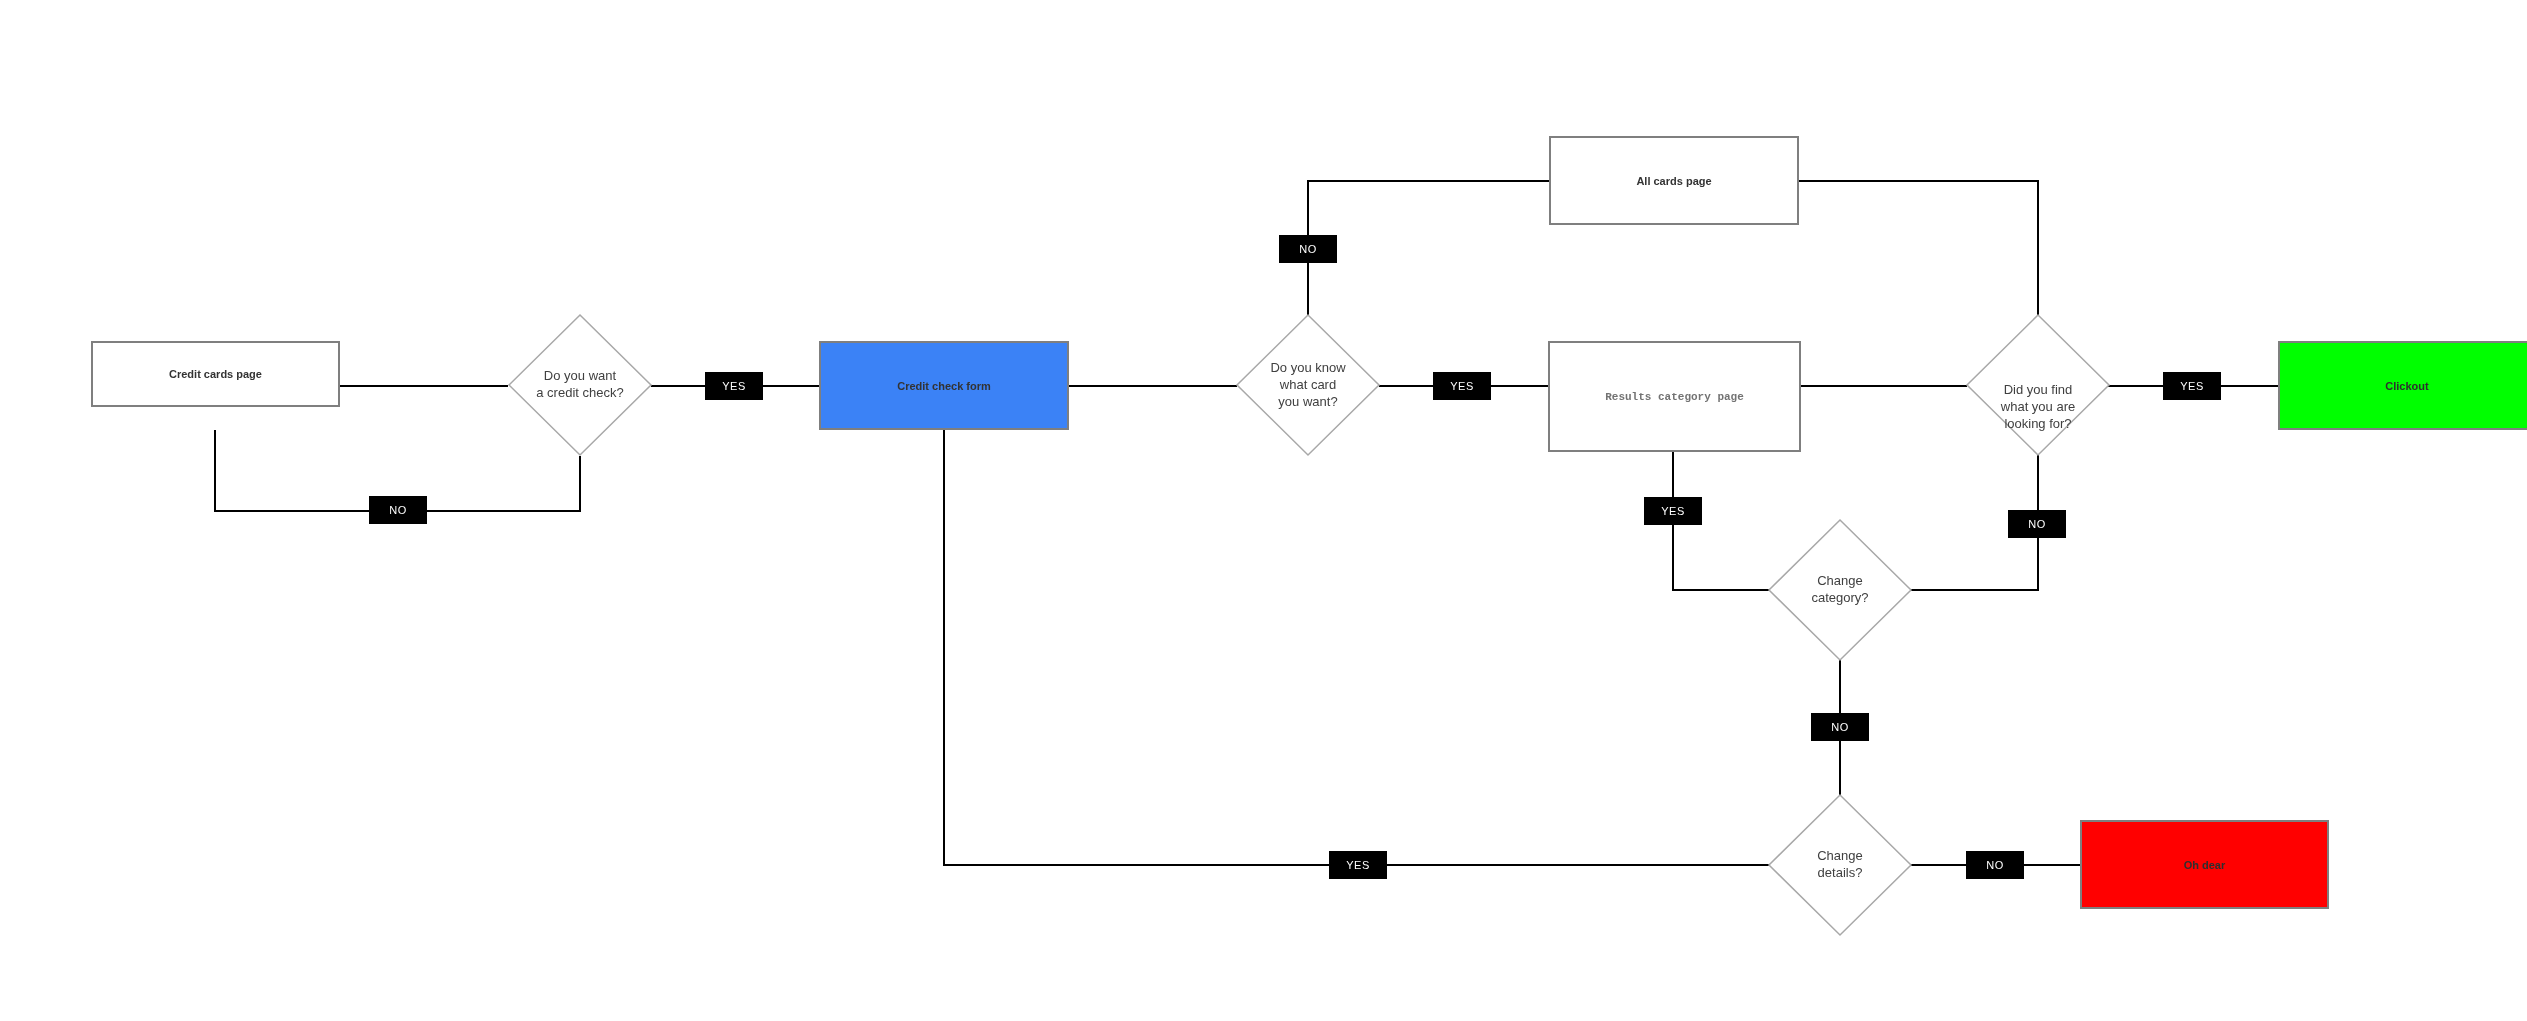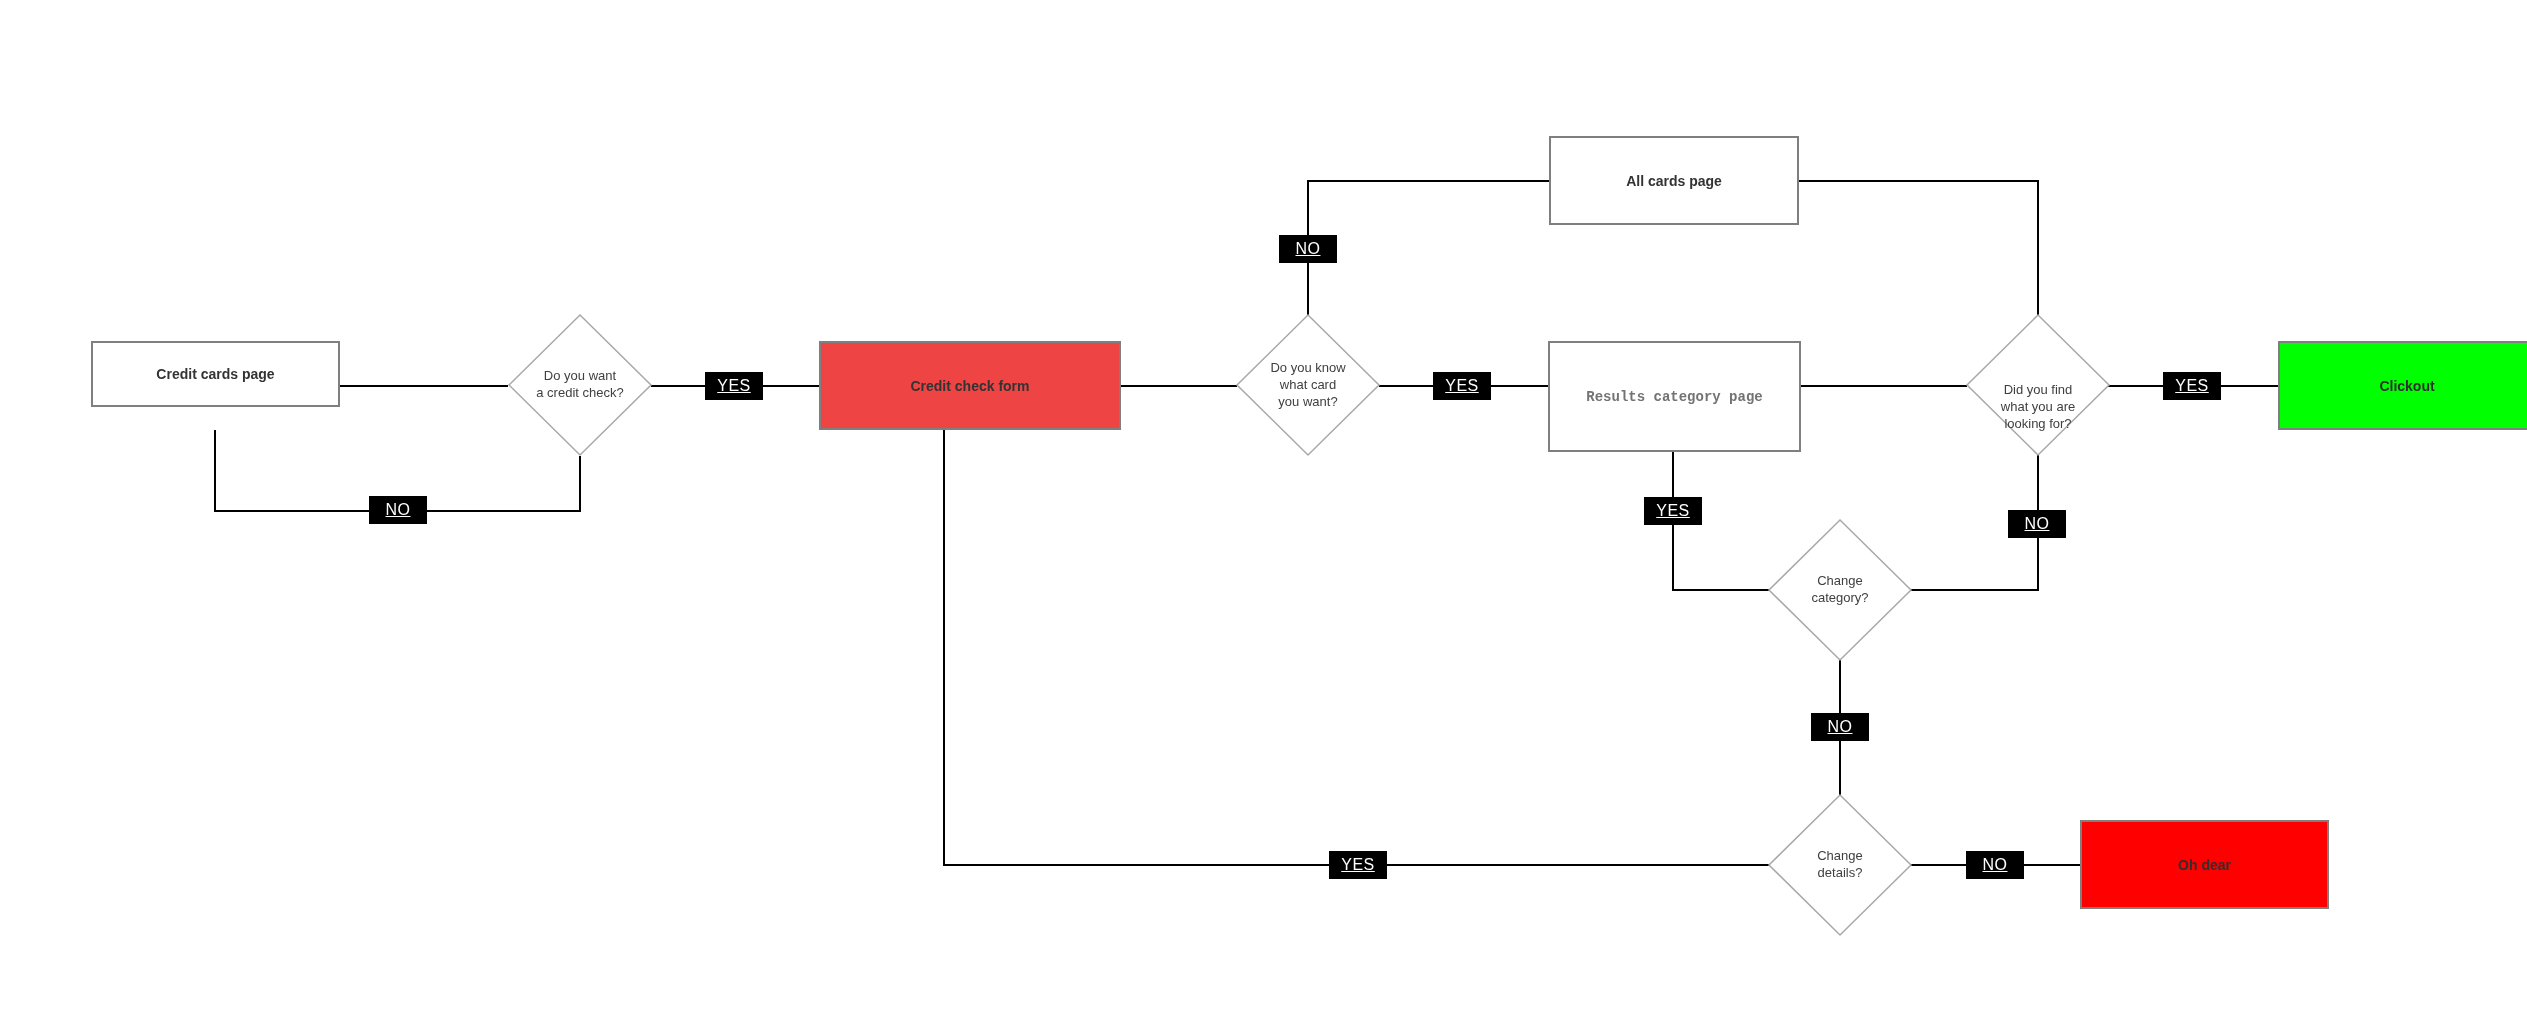--- a/index.html
+++ b/index.html
@@ -19,45 +19,44 @@
   .node {
     position: absolute;
     box-sizing: border-box;
     border: 2px solid #7f7f7f;
     background: #ffffff;
     display: flex;
     align-items: center;
     justify-content: center;
     text-align: center;
     font-weight: bold;
-    font-size: 14px;
+    font-size: 11px;
     color: #333333;
     z-index: 3;
   }
   .diamond-label {
     position: absolute;
     transform: translate(-50%, -50%);
     font-size: 13px;
     color: #404040;
     text-align: center;
     white-space: pre-line;
     line-height: 1.3;
     z-index: 3;
   }
   .badge {
     position: absolute;
     background: #000000;
     color: #ffffff;
     display: flex;
     align-items: center;
     justify-content: center;
-    font-size: 16px;
+    font-size: 11px;
     letter-spacing: 0.5px;
     z-index: 4;
-    text-decoration: underline;
   }
   .heading {
     position: absolute;
     font-weight: bold;
     font-size: 32px;
     color: #3b3b3b;
     z-index: 5;
     white-space: nowrap;
   }
 </style>
@@ -83,21 +82,21 @@
       <polygon points="580,315 651,385 580,455 509,385" fill="#ffffff" stroke="#a8a8a8" stroke-width="1.5"></polygon>
       <polygon points="1308,315 1379,385 1308,455 1237,385" fill="#ffffff" stroke="#a8a8a8" stroke-width="1.5"></polygon>
       <polygon points="2038,315 2109,385 2038,455 1967,385" fill="#ffffff" stroke="#a8a8a8" stroke-width="1.5"></polygon>
       <polygon points="1840,520 1911,590 1840,660 1769,590" fill="#ffffff" stroke="#a8a8a8" stroke-width="1.5"></polygon>
       <polygon points="1840,795 1911,865 1840,935 1769,865" fill="#ffffff" stroke="#a8a8a8" stroke-width="1.5"></polygon>
     </svg>
   <div>
       <div class="node" style="left: 91px; top: 341px; width: 249px; height: 66px; background: rgb(255, 255, 255); color: rgb(51, 51, 51);">
         <span>Credit cards page</span>
       </div>
-      <div class="node" style="left: 819px; top: 341px; width: 302px; height: 89px; background: #ef4444; color: rgb(51, 51, 51);">
+      <div class="node" style="left: 819px; top: 341px; width: 250px; height: 89px; background: #3b82f6; color: rgb(51, 51, 51);">
         <span>Credit check form</span>
       </div>
       <div class="node" style="left: 1549px; top: 136px; width: 250px; height: 89px; background: rgb(255, 255, 255); color: rgb(51, 51, 51);">
         <span>All cards page</span>
       </div>
       <div class="node" style="left: 1548px; top: 341px; width: 253px; height: 111px; background: rgb(255, 255, 255); color: #737373; font-family: Liberation Mono, monospace;">
         <span>Results category page</span>
       </div>
       <div class="node" style="left: 2278px; top: 341px; width: 258px; height: 89px; background: rgb(0, 255, 0); color: rgb(47, 47, 47);">
         <span>Clickout</span>

